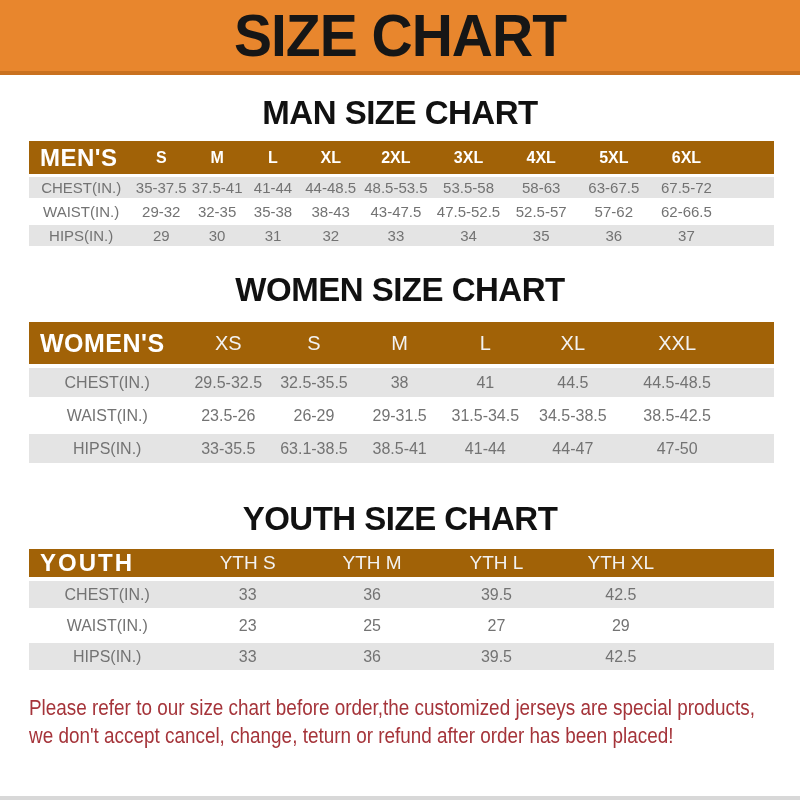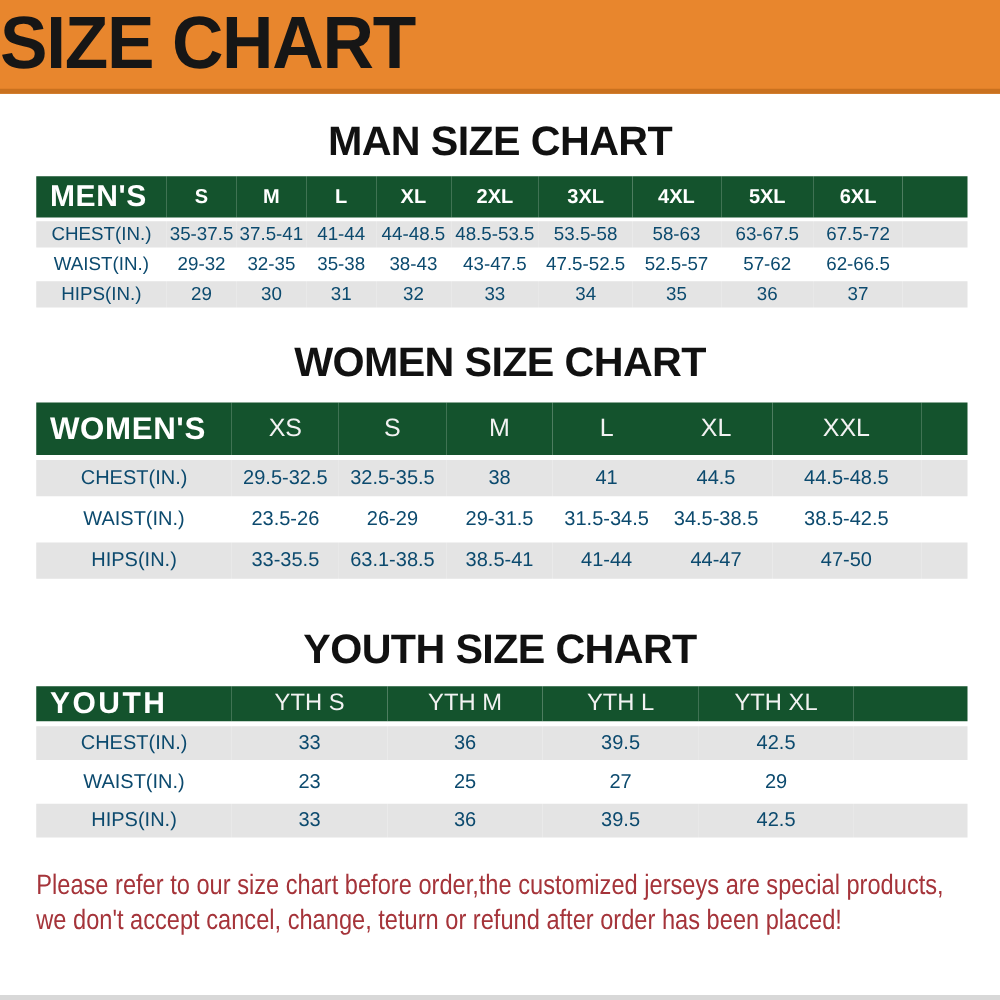--- a/index.html
+++ b/index.html
@@ -4,21 +4,21 @@
 <style>
   html,body{margin:0;padding:0;}
   body{
     width:800px;height:800px;position:relative;overflow:hidden;
     background:#ffffff;font-family:"Liberation Sans",sans-serif;
     -webkit-font-smoothing:antialiased;
   }
   
   .banner{
     height:71px;background:#E8862D;border-bottom:4px solid #C9711F;
-    display:flex;align-items:center;justify-content:flex-start;
+    display:flex;align-items:center;justify-content:center;
   }
   .banner-title{
     font-size:57px;font-weight:800;color:#161616;letter-spacing:-1px;
     line-height:1;transform:scaleY(1.04);margin:0;
   }
   
   .section-heading{
     text-align:center;font-weight:800;color:#111;font-size:33px;
     letter-spacing:-0.5px;line-height:1;margin:0;
   }
@@ -26,36 +26,36 @@
   #women-heading{margin-top:24px;}
   #youth-heading{margin-top:35px;}
   
   table{
     border-collapse:separate;table-layout:fixed;
     width:745px;margin-left:29px;
   }
   .tbl-men{border-spacing:0 3px;margin-top:9px;}
   .tbl-women{border-spacing:0 4px;margin-top:12px;}
   .tbl-youth{border-spacing:0 4px;margin-top:10px;}
-  thead tr{background:#14532d;}
+  thead tr{background:#a16207;}
   thead th{color:#ffffff;font-weight:400;padding:0;text-align:center;vertical-align:middle;}
   th.corner{
     text-align:left;padding-left:11px;font-weight:800;letter-spacing:0.5px;
     white-space:nowrap;
   }
   .tbl-men thead tr{height:33px;}
   .tbl-women thead tr{height:42px;padding-left:24px;}
   .tbl-youth thead tr{height:28px;}
   .tbl-men th.corner{font-size:24px;}
   .tbl-women th.corner{font-size:25px;}
   .tbl-youth th.corner{font-size:24px;letter-spacing:2px;}
   .tbl-men th.size-header{font-size:16px;font-weight:700;}
   .tbl-women th.size-header{font-size:20px;color:#f2f2f2;}
   .tbl-youth th.size-header{font-size:19px;color:#f2f2f2;}
-  tbody tr{background:#ffffff;color:#0c4a6e;margin-top:12px;}
+  tbody tr{background:#ffffff;color:#737373;margin-top:12px;}
   tbody tr:nth-child(odd){background:#E4E4E4;}
   tbody td{text-align:center;vertical-align:middle;padding:0;white-space:nowrap;}
   .tbl-men tbody tr{height:21px;font-size:15px;}
   .tbl-women tbody tr{height:29px;font-size:16px;}
   .tbl-youth tbody tr{height:27px;font-size:16px;}
   
   .disclaimer{margin:20px 0 0 29px;color:#A5343A;}
   .disclaimer-line{
     font-size:22.5px;line-height:1.24;white-space:nowrap;
     transform:scaleX(0.84);transform-origin:left center;

